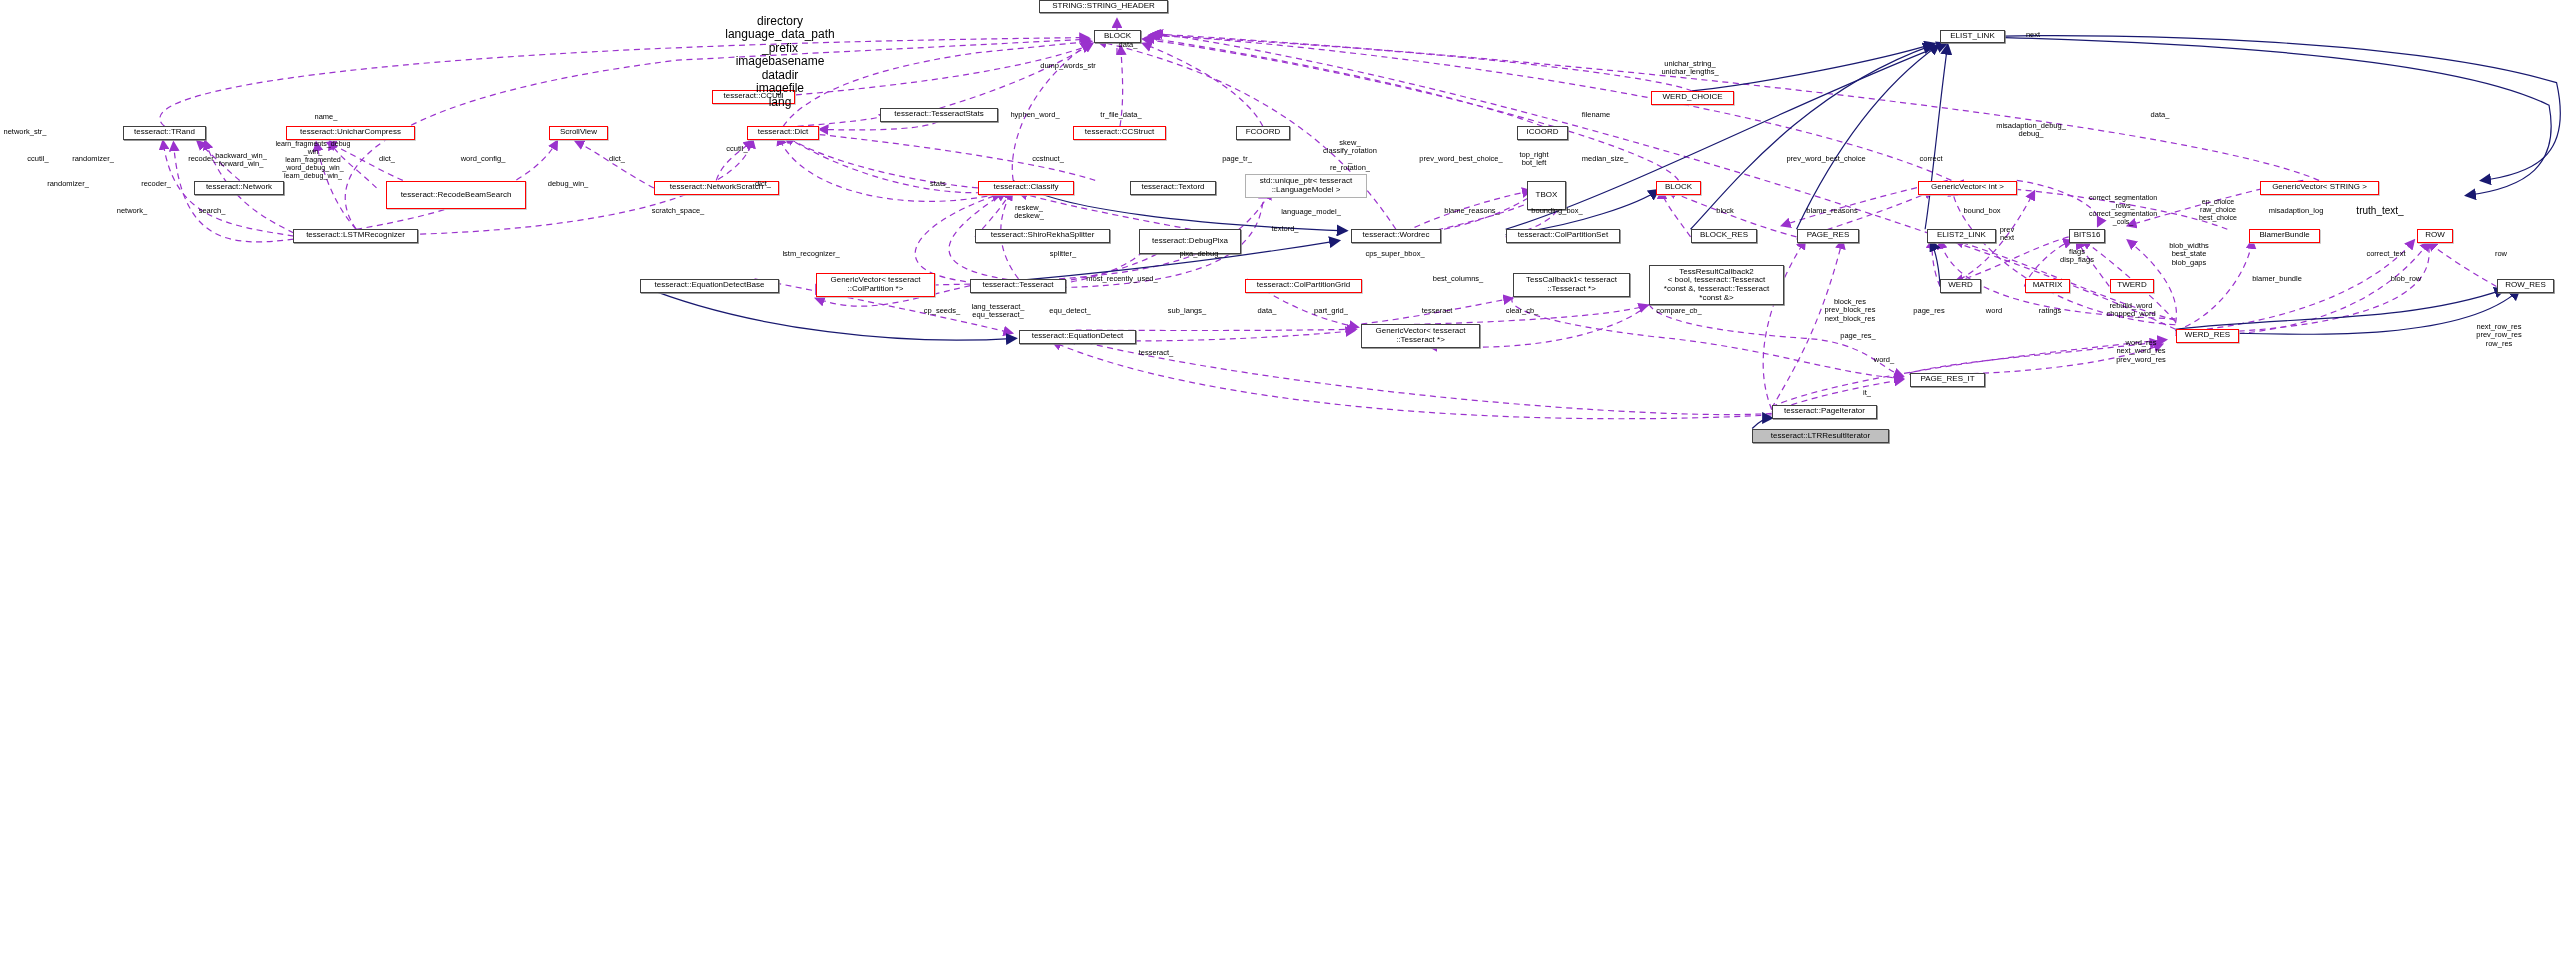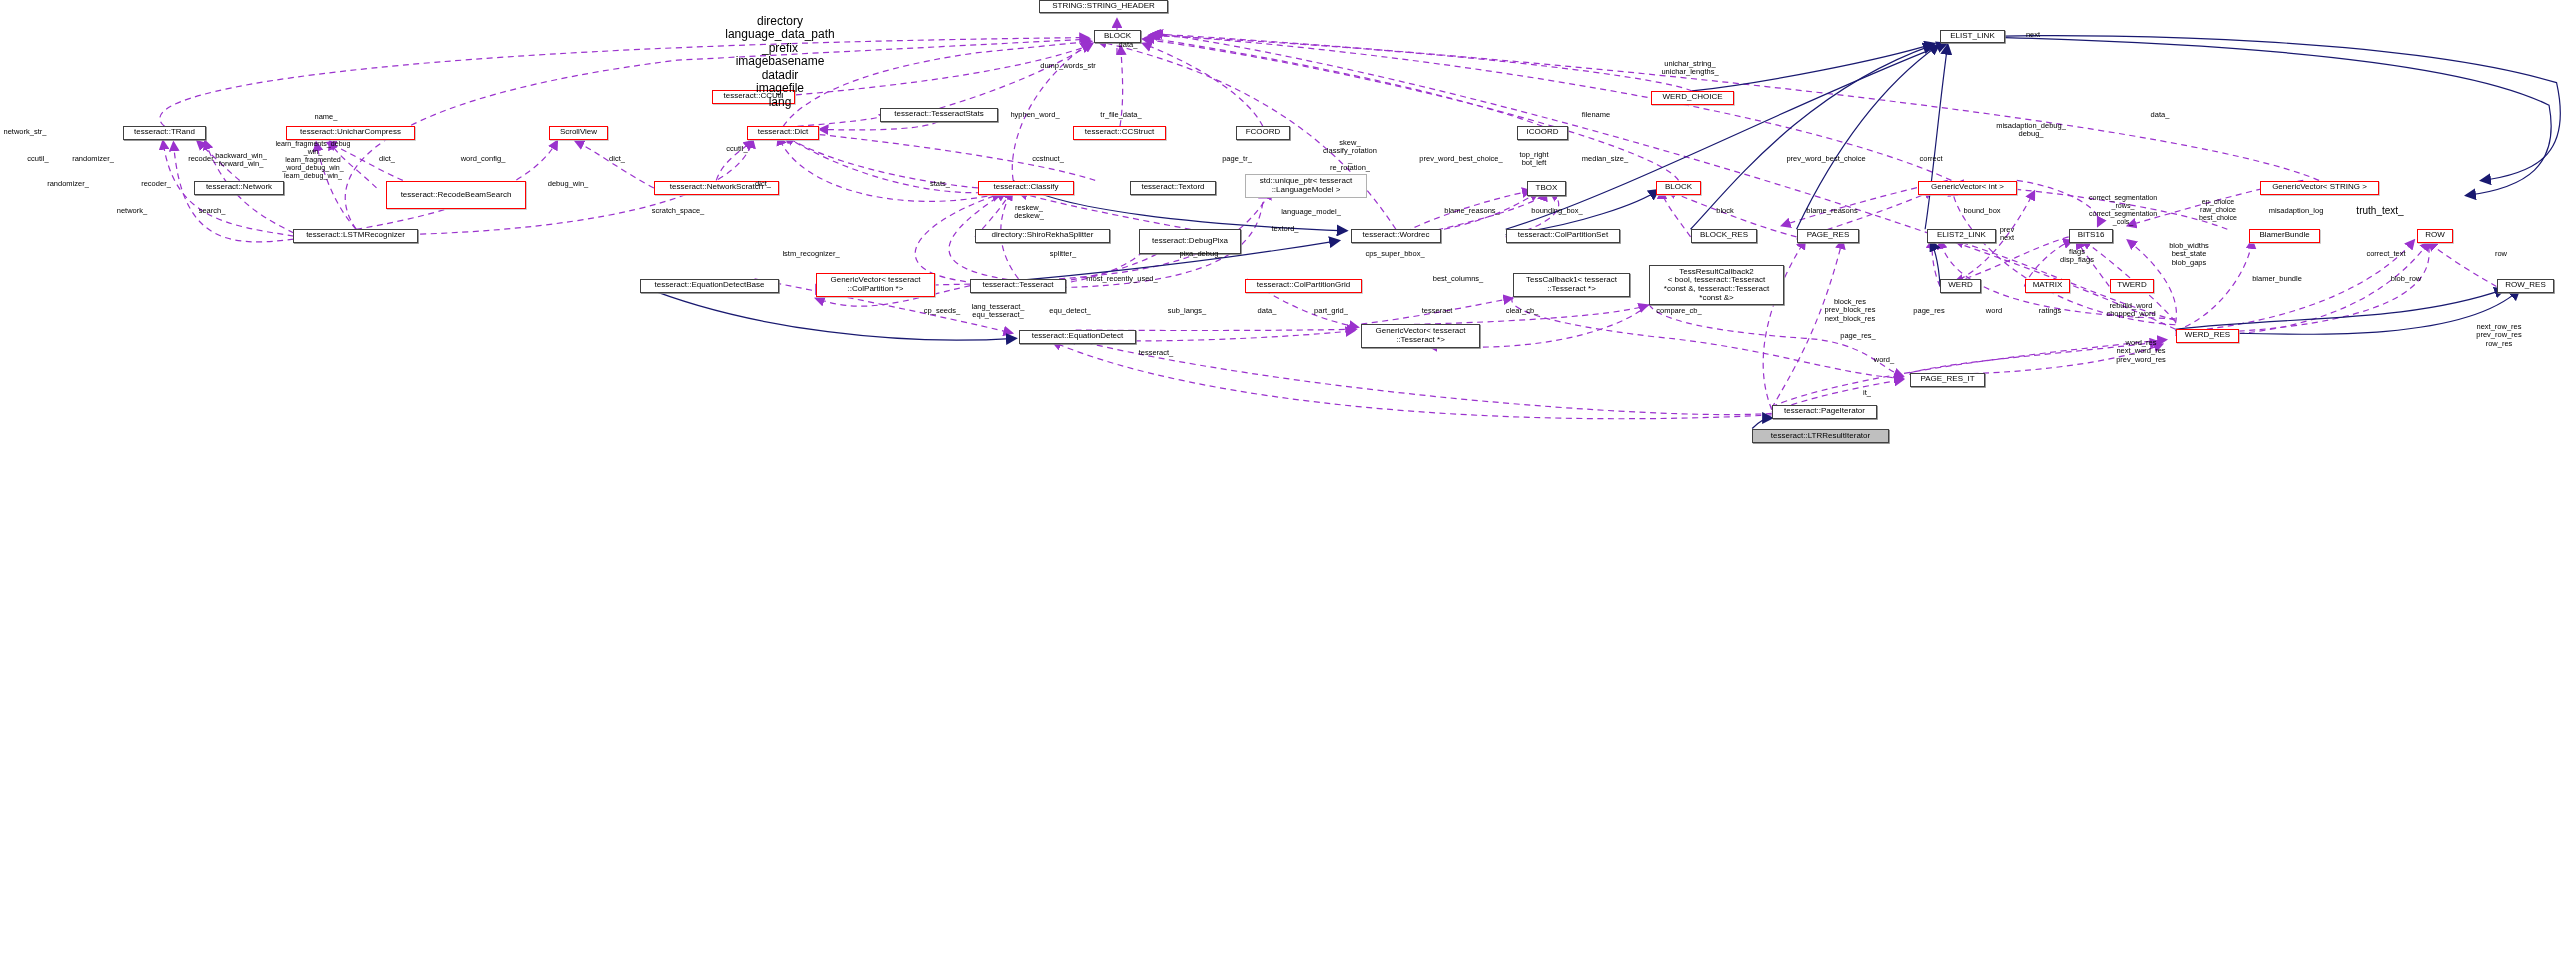--- a/index.html
+++ b/index.html
@@ -152,33 +152,33 @@
   <div class="node n-red" style="left:1073px;top:126px;width:93px;height:13.5px;font-size:8px"><span class="cap">tesseract::CCStruct</span></div>
   <div class="node n-plain" style="left:1236px;top:126px;width:54px;height:13.5px;font-size:8px"><span class="cap">FCOORD</span></div>
   <div class="node n-plain" style="left:1517px;top:126px;width:51px;height:13.5px;font-size:8px"><span class="cap">ICOORD</span></div>
   <div class="node n-plain" style="left:194px;top:181px;width:90px;height:13.5px;font-size:8px"><span class="cap">tesseract::Network</span></div>
   <div class="node n-red" style="left:386px;top:181px;width:140px;height:28px;font-size:8px"><span class="cap">tesseract::RecodeBeamSearch</span></div>
   <div class="node n-red" style="left:654px;top:181px;width:125px;height:13.5px;font-size:8px"><span class="cap">tesseract::NetworkScratch</span></div>
   <div class="node n-red" style="left:978px;top:181px;width:96px;height:13.5px;font-size:8px"><span class="cap">tesseract::Classify</span></div>
   <div class="node n-plain" style="left:1130px;top:181px;width:86px;height:13.5px;font-size:8px"><span class="cap">tesseract::Textord</span></div>
   <div class="node n-light" style="left:1245px;top:174px;width:122px;height:24px;font-size:8px"><span class="cap">std::unique_ptr&lt; tesseract
 ::LanguageModel &gt;</span></div>
-  <div class="node n-plain" style="left:1527px;top:181px;width:39px;height:15px;font-size:8px"><span class="cap">TBOX</span></div>
+  <div class="node n-plain" style="left:1527px;top:181px;width:39px;height:29px;font-size:8px"><span class="cap">TBOX</span></div>
   <div class="node n-red" style="left:1656px;top:181px;width:45px;height:13.5px;font-size:8px"><span class="cap">BLOCK</span></div>
   <div class="node n-red" style="left:1918px;top:181px;width:99px;height:13.5px;font-size:8px"><span class="cap">GenericVector&lt; int &gt;</span></div>
   <div class="node n-red" style="left:2260px;top:181px;width:119px;height:13.5px;font-size:8px"><span class="cap">GenericVector&lt; STRING &gt;</span></div>
   <div class="node n-plain" style="left:293px;top:229px;width:125px;height:13.5px;font-size:8px"><span class="cap">tesseract::LSTMRecognizer</span></div>
-  <div class="node n-plain" style="left:975px;top:229px;width:135px;height:13.5px;font-size:8px"><span class="cap">directory::ShiroRekhaSplitter</span></div>
+  <div class="node n-plain" style="left:975px;top:229px;width:135px;height:13.5px;font-size:8px"><span class="cap">tesseract::ShiroRekhaSplitter</span></div>
   <div class="node n-plain" style="left:1139px;top:229px;width:102px;height:25px;font-size:8px"><span class="cap">tesseract::DebugPixa</span></div>
   <div class="node n-plain" style="left:1351px;top:229px;width:90px;height:13.5px;font-size:8px"><span class="cap">tesseract::Wordrec</span></div>
   <div class="node n-plain" style="left:1506px;top:229px;width:114px;height:13.5px;font-size:8px"><span class="cap">tesseract::ColPartitionSet</span></div>
   <div class="node n-plain" style="left:1691px;top:229px;width:66px;height:13.5px;font-size:8px"><span class="cap">BLOCK_RES</span></div>
   <div class="node n-plain" style="left:1797px;top:229px;width:62px;height:13.5px;font-size:8px"><span class="cap">PAGE_RES</span></div>
   <div class="node n-plain" style="left:1927px;top:229px;width:69px;height:13.5px;font-size:8px"><span class="cap">ELIST2_LINK</span></div>
-  <div class="node n-plain" style="left:2069px;top:229px;width:44px;height:13.5px;font-size:8px"><span class="cap">BITS16</span></div>
+  <div class="node n-plain" style="left:2069px;top:229px;width:36px;height:13.5px;font-size:8px"><span class="cap">BITS16</span></div>
   <div class="node n-red" style="left:2249px;top:229px;width:71px;height:13.5px;font-size:8px"><span class="cap">BlamerBundle</span></div>
   <div class="node n-red" style="left:2417px;top:229px;width:36px;height:13.5px;font-size:8px"><span class="cap">ROW</span></div>
   <div class="node n-plain" style="left:2497px;top:279px;width:57px;height:13.5px;font-size:8px"><span class="cap">ROW_RES</span></div>
   <div class="node n-plain" style="left:1940px;top:279px;width:41px;height:13.5px;font-size:8px"><span class="cap">WERD</span></div>
   <div class="node n-red" style="left:2025px;top:279px;width:45px;height:13.5px;font-size:8px"><span class="cap">MATRIX</span></div>
   <div class="node n-red" style="left:2110px;top:279px;width:44px;height:13.5px;font-size:8px"><span class="cap">TWERD</span></div>
   <div class="node n-plain" style="left:640px;top:279px;width:139px;height:13.5px;font-size:8px"><span class="cap">tesseract::EquationDetectBase</span></div>
   <div class="node n-red" style="left:816px;top:273px;width:119px;height:24px;font-size:8px"><span class="cap">GenericVector&lt; tesseract
 ::ColPartition *&gt;</span></div>
   <div class="node n-plain" style="left:970px;top:279px;width:96px;height:13.5px;font-size:8px"><span class="cap">tesseract::Tesseract</span></div>

